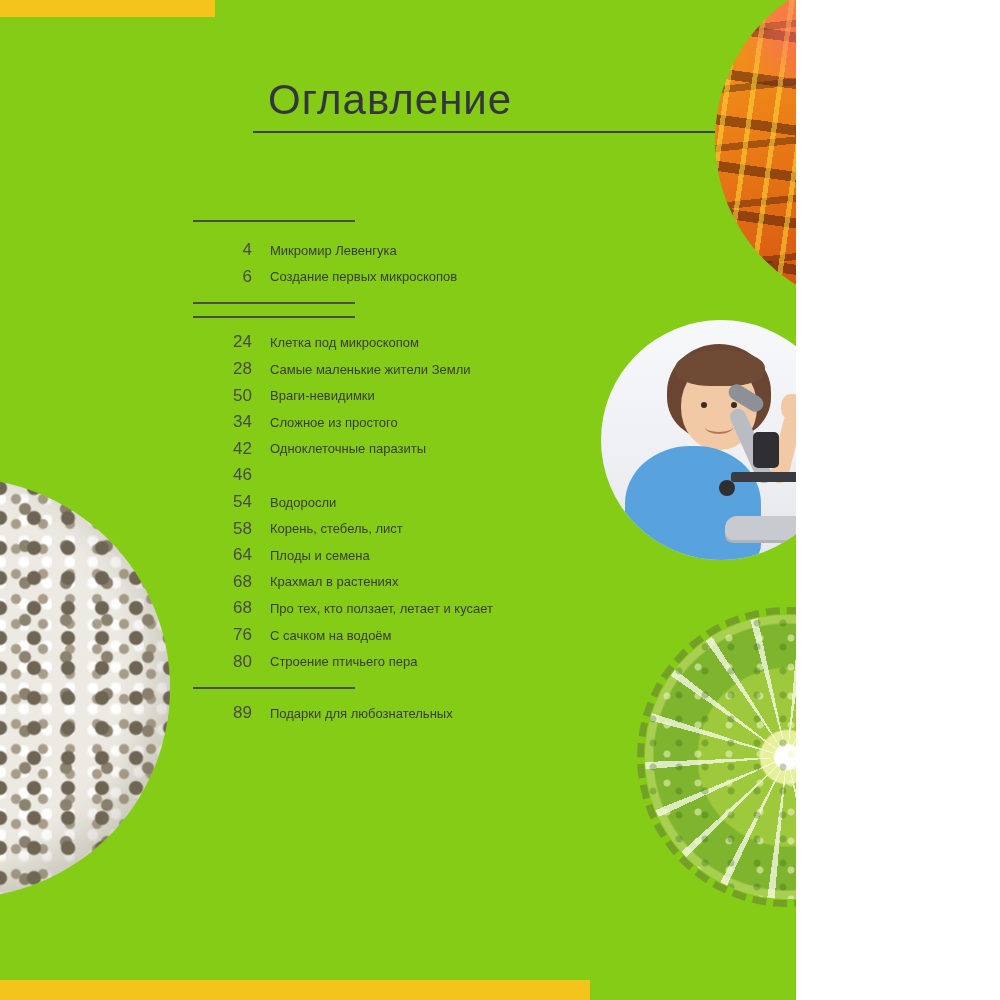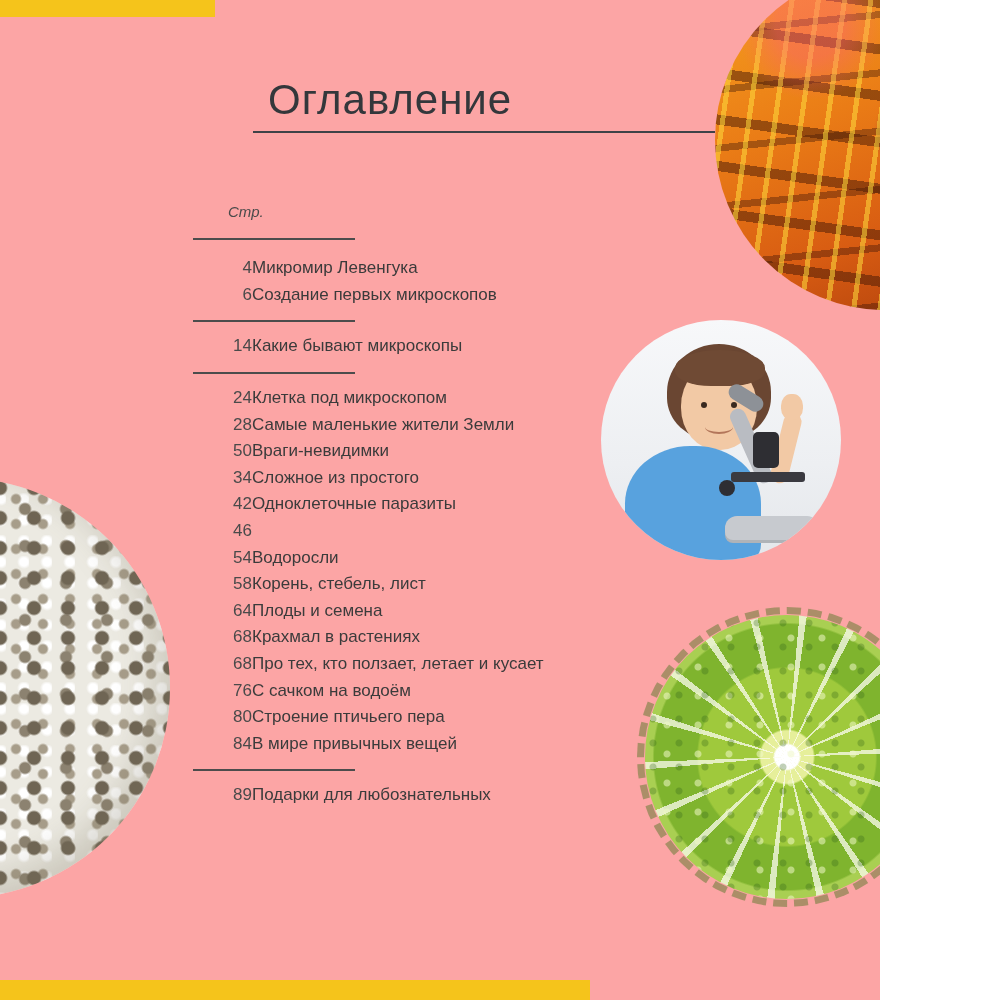--- a/index.html
+++ b/index.html
@@ -1,38 +1,38 @@
 <!DOCTYPE html>
 <html><head>
 <meta charset="utf-8">
 <style>
   * { margin:0; padding:0; box-sizing:border-box; }
   html,body { width:1000px; height:1000px; background:#ffffff; font-family:"Liberation Sans", sans-serif; }
-  .page { position:relative; width:880px; height:1000px; background:#fca5a5; overflow:hidden; }
+  .page { position:relative; width:796px; height:1000px; background:#84cc16; overflow:hidden; }
 
   
   .bar-top-left   { position:absolute; left:0; top:0; width:215px; height:17px; background:#F5C41B; }
   .bar-bottom     { position:absolute; left:0; top:980px; width:590px; height:20px; background:#F5C41B; }
   .page-badge     { position:absolute; left:910px; top:929px; width:88px; height:37px; background:#F5C41B;
                     display:flex; align-items:center; padding-left:13px;
                     color:#FCF6C6; font-size:27px; font-weight:400; }
 
   
   .title { position:absolute; left:268px; top:76px; font-size:42px; font-weight:400;
            color:#33373B; letter-spacing:1px; }
   .title-rule { position:absolute; left:253px; top:131px; width:462px; height:2px; background:#3E4247; }
 
   
   .toc { position:absolute; left:193px; top:203px; width:400px; color:#3B3B3B; }
   .toc-col-header { font-style:italic; font-size:15px; color:#4A4A4A; padding-left:35px; line-height:18px; }
   .toc-header-rule { width:162px; height:2px; background:#4C4C4C; margin-top:17px; }
   .toc-list { margin-top:15px; }
   .toc .row { display:flex; align-items:center; height:26.6px; }
   .toc .num { width:59px; text-align:right; font-size:17px; color:#4A4A4A; flex:none; }
-  .toc .t   { font-size:17px; color:#3B3B3B; white-space:nowrap; }
+  .toc .t   { margin-left:18px; font-size:13px; color:#3B3B3B; white-space:nowrap; }
   .toc .divider { width:162px; height:2px; background:#4C4C4C; margin:12px 0 11px 0; }
 
   
   .photo { position:absolute; border-radius:50%; overflow:hidden; }
 
   
   .butterfly { left:715px; top:-30px; width:340px; height:340px;
     background:
       radial-gradient(circle at 62% 48%, rgba(80,35,70,0.55) 0 9%, rgba(0,0,0,0) 19%),
       radial-gradient(circle at 78% 72%, rgba(70,20,10,0.45) 0 8%, rgba(0,0,0,0) 17%),
@@ -135,36 +135,31 @@
     <div class="speckles"></div>
     <div class="spikes"></div>
   </div>
 
   <div class="photo sponge"></div>
 
   <h1 class="title">Оглавление</h1>
   <div class="title-rule"></div>
 
   <div class="toc">
-    <div class="toc-col-header">Стр.</div>
     <div class="toc-header-rule"></div>
     <div class="toc-list">
         <div class="row">
           <span class="num">4</span>
           <span class="t">Микромир Левенгука</span>
         </div>
         <div class="row">
           <span class="num">6</span>
           <span class="t">Создание первых микроскопов</span>
         </div>
         <div class="divider"></div>
-        <div class="row">
-          <span class="num">14</span>
-          <span class="t">Какие бывают микроскопы</span>
-        </div>
         <div class="divider"></div>
         <div class="row">
           <span class="num">24</span>
           <span class="t">Клетка под микроскопом</span>
         </div>
         <div class="row">
           <span class="num">28</span>
           <span class="t">Самые маленькие жители Земли</span>
         </div>
         <div class="row">
@@ -203,24 +198,20 @@
           <span class="t">Про тех, кто ползает, летает и кусает</span>
         </div>
         <div class="row">
           <span class="num">76</span>
           <span class="t">С сачком на водоём</span>
         </div>
         <div class="row">
           <span class="num">80</span>
           <span class="t">Строение птичьего пера</span>
         </div>
-        <div class="row">
-          <span class="num">84</span>
-          <span class="t">В мире привычных вещей</span>
-        </div>
         <div class="divider"></div>
         <div class="row">
           <span class="num">89</span>
           <span class="t">Подарки для любознательных</span>
         </div>
       </div>
   </div>
 
   <div class="page-badge">
     <span>3</span>

